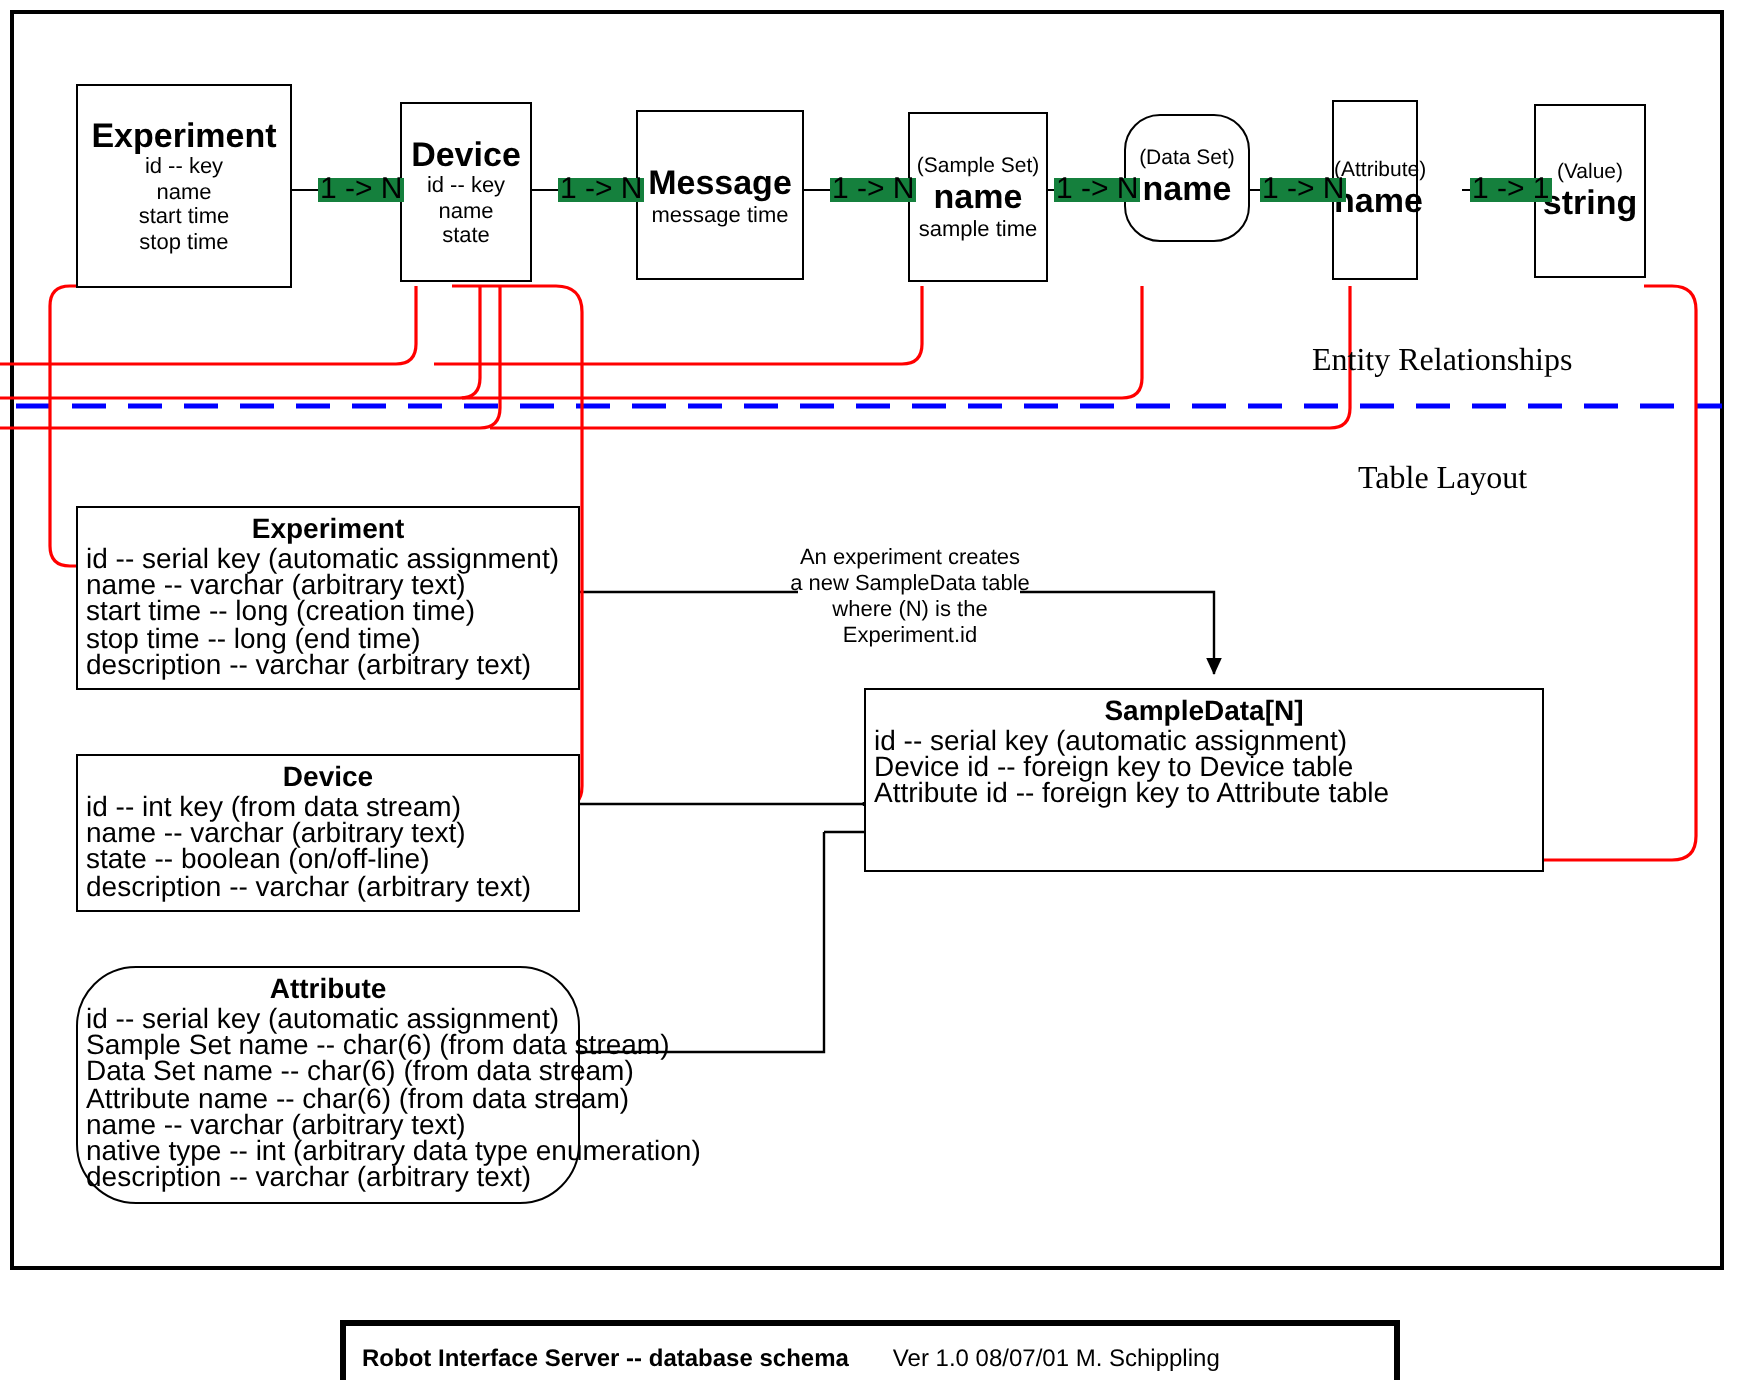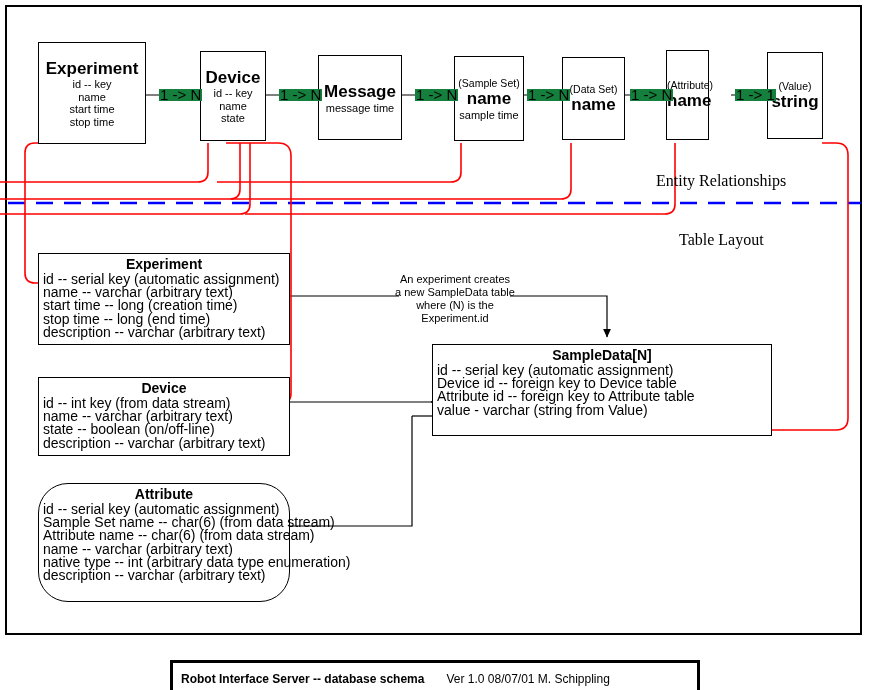--- a/index.html
+++ b/index.html
@@ -155,21 +155,21 @@
   </div>
 
   <div class="ent" style="left:454px;top:56px;width:70px;height:85px;">
     <div class="card">
       <div class="esmall">(Sample Set)</div>
       <div class="ebig">name</div>
       <div class="efield">sample time</div>
     </div>
   </div>
 
-  <div class="ent" style="left:562px;top:57px;width:63px;height:83px;">
+  <div class="ent" style="left:562px;top:57px;width:63px;height:64px;border-radius:18px;">
     <div class="card">
       <div class="esmall">(Data Set)</div>
       <div class="ebig">name</div>
     </div>
   </div>
 
   <div class="ent" style="left:666px;top:50px;width:43px;height:90px;">
     <div class="card">
       <div class="esmall">(Attribute)</div>
       <div class="ebig">name</div>
@@ -207,32 +207,32 @@
     <div class="trow">id -- int key (from data stream)</div>
     <div class="trow">name -- varchar (arbitrary text)</div>
     <div class="trow">state -- boolean (on/off-line)</div>
     <div class="trow">description -- varchar (arbitrary text)</div>
   </div>
 
   <div class="tbl" style="left:38px;top:483px;width:252px;height:119px;border-radius:30px;">
     <div class="ttitle">Attribute</div>
     <div class="trow">id -- serial key (automatic assignment)</div>
     <div class="trow">Sample Set name -- char(6) (from data stream)</div>
+    <div class="trow">Data Set name -- char(6) (from data stream)</div>
     <div class="trow">Attribute name -- char(6) (from data stream)</div>
     <div class="trow">name -- varchar (arbitrary text)</div>
     <div class="trow">native type -- int (arbitrary data type enumeration)</div>
     <div class="trow">description -- varchar (arbitrary text)</div>
   </div>
 
   <div class="tbl" style="left:432px;top:344px;width:340px;height:92px;">
     <div class="ttitle">SampleData[N]</div>
     <div class="trow">id -- serial key (automatic assignment)</div>
     <div class="trow">Device id -- foreign key to Device table</div>
     <div class="trow">Attribute id -- foreign key to Attribute table</div>
-    <div class="trow">value - varchar (string from Value)</div>
   </div>
 
   <div class="note" style="left:390px;top:273px;width:130px;">
     <div>An experiment creates</div>
     <div>a new SampleData table</div>
     <div>where (N) is the</div>
     <div>Experiment.id</div>
   </div>
 
   <div class="footer" style="left:170px;top:660px;width:530px;height:38px;">

